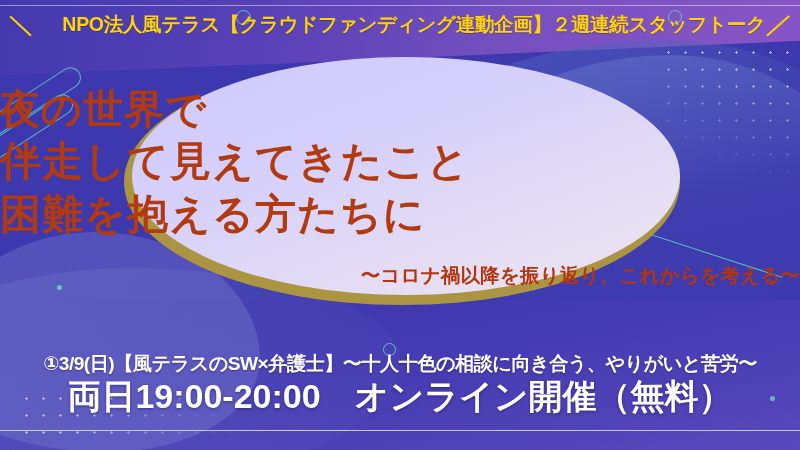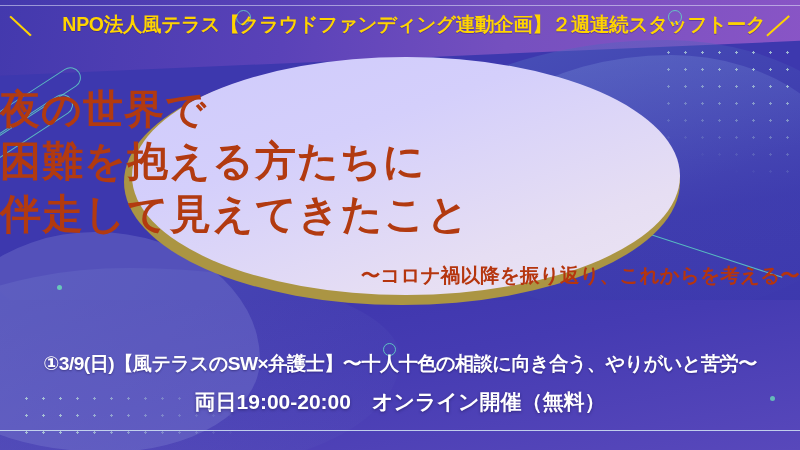--- a/index.html
+++ b/index.html
@@ -220,23 +220,23 @@
     font-size: 19px;
     font-weight: bold;
     line-height: 24px;
     white-space: nowrap;
     letter-spacing: -0.2px;
     text-shadow: 0 1px 2px rgba(25,15,70,0.45);
   }
   .session-1 { font-size: 19.2px; letter-spacing: -0.55px; }
   .session-2 { font-size: 19.2px; letter-spacing: -0.2px; }
   .timeline {
-    margin-top: 9px;
+    margin-top: 3px;
     color: #ffffff;
-    font-size: 21px;
+    font-size: 34px;
     font-weight: bold;
     line-height: 34px;
     white-space: nowrap;
     letter-spacing: 0px;
     text-shadow: 0 1px 3px rgba(25,15,70,0.5);
   }
 </style>
 </head>
 <body>
 
@@ -269,22 +269,22 @@
 
   <div class="header">
     <span class="slash slash-l">＼</span><span class="header-text">NPO法人風テラス【クラウドファンディング連動企画】２週連続スタッフトーク</span><span class="slash slash-r">／</span>
   </div>
 
   <div class="ellipse-gold"></div>
   <div class="ellipse-light"></div>
 
   <div class="title-block">
     <div class="title-line l1">夜の世界で</div>
+    <div class="title-line l3">伴走して見えてきたこと</div>
     <div class="title-line l2">困難を抱える方たちに</div>
-    <div class="title-line l3">伴走して見えてきたこと</div>
   </div>
 
   <div class="subtitle">〜コロナ禍以降を振り返り、これからを考える〜</div>
 
   <div class="footer">
     <div class="session session-1">①3/9(日)【風テラスのSW×弁護士】〜十人十色の相談に向き合う、やりがいと苦労〜</div>
     <div class="timeline">両日19:00-20:00　オンライン開催（無料）</div>
   </div>
 
 </div>

